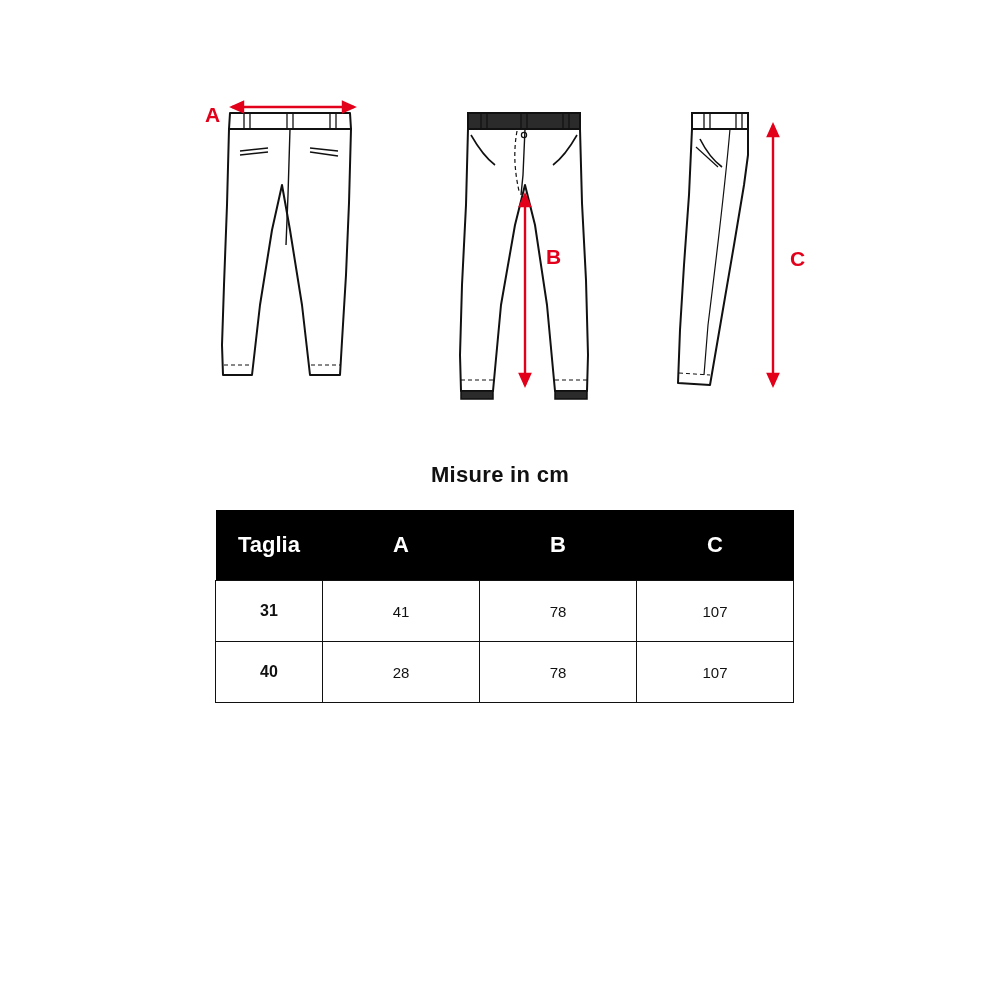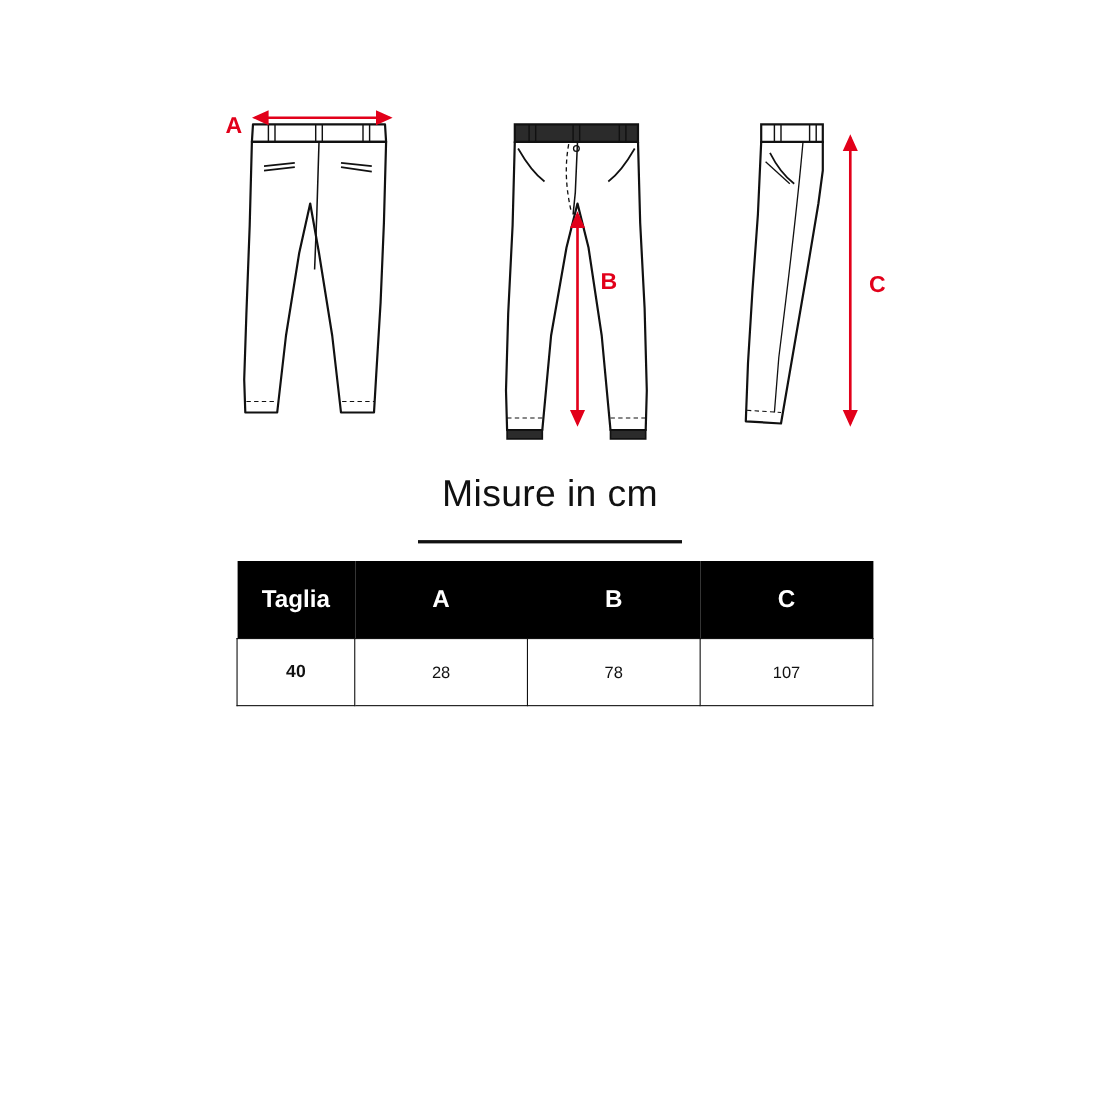--- a/index.html
+++ b/index.html
@@ -51,25 +51,26 @@
 
   
   .title-block {
     position: absolute;
     left: 0;
     top: 430px;
     width: 1000px;
     text-align: center;
   }
   .title {
-    font-size: 34px;
-    font-weight: normal;
+    font-size: 22px;
+    font-weight: bold;
     color: #111111;
     letter-spacing: .3px;
     font-family: "Liberation Sans", sans-serif;
+    margin-top: 32px;
   }
   .title-rule {
     width: 240px;
     height: 3px;
     background: #111111;
     margin: 22px auto 0 auto;
   }
 
   
   .table-wrap {
@@ -243,20 +244,26 @@
       <thead>
         <tr>
           <th class="col-size">Taglia</th>
           <th class="col-a">A</th>
           <th class="col-b">B</th>
           <th class="col-c">C</th>
         </tr>
       </thead>
       <tbody>
         <tr>
+          <td class="size-cell">31</td>
+          <td>41</td>
+          <td>78</td>
+          <td>107</td>
+        </tr>
+        <tr>
           <td class="size-cell">40</td>
           <td>28</td>
           <td>78</td>
           <td>107</td>
         </tr>
       </tbody>
     </table>
   </div>
 
 </div>

